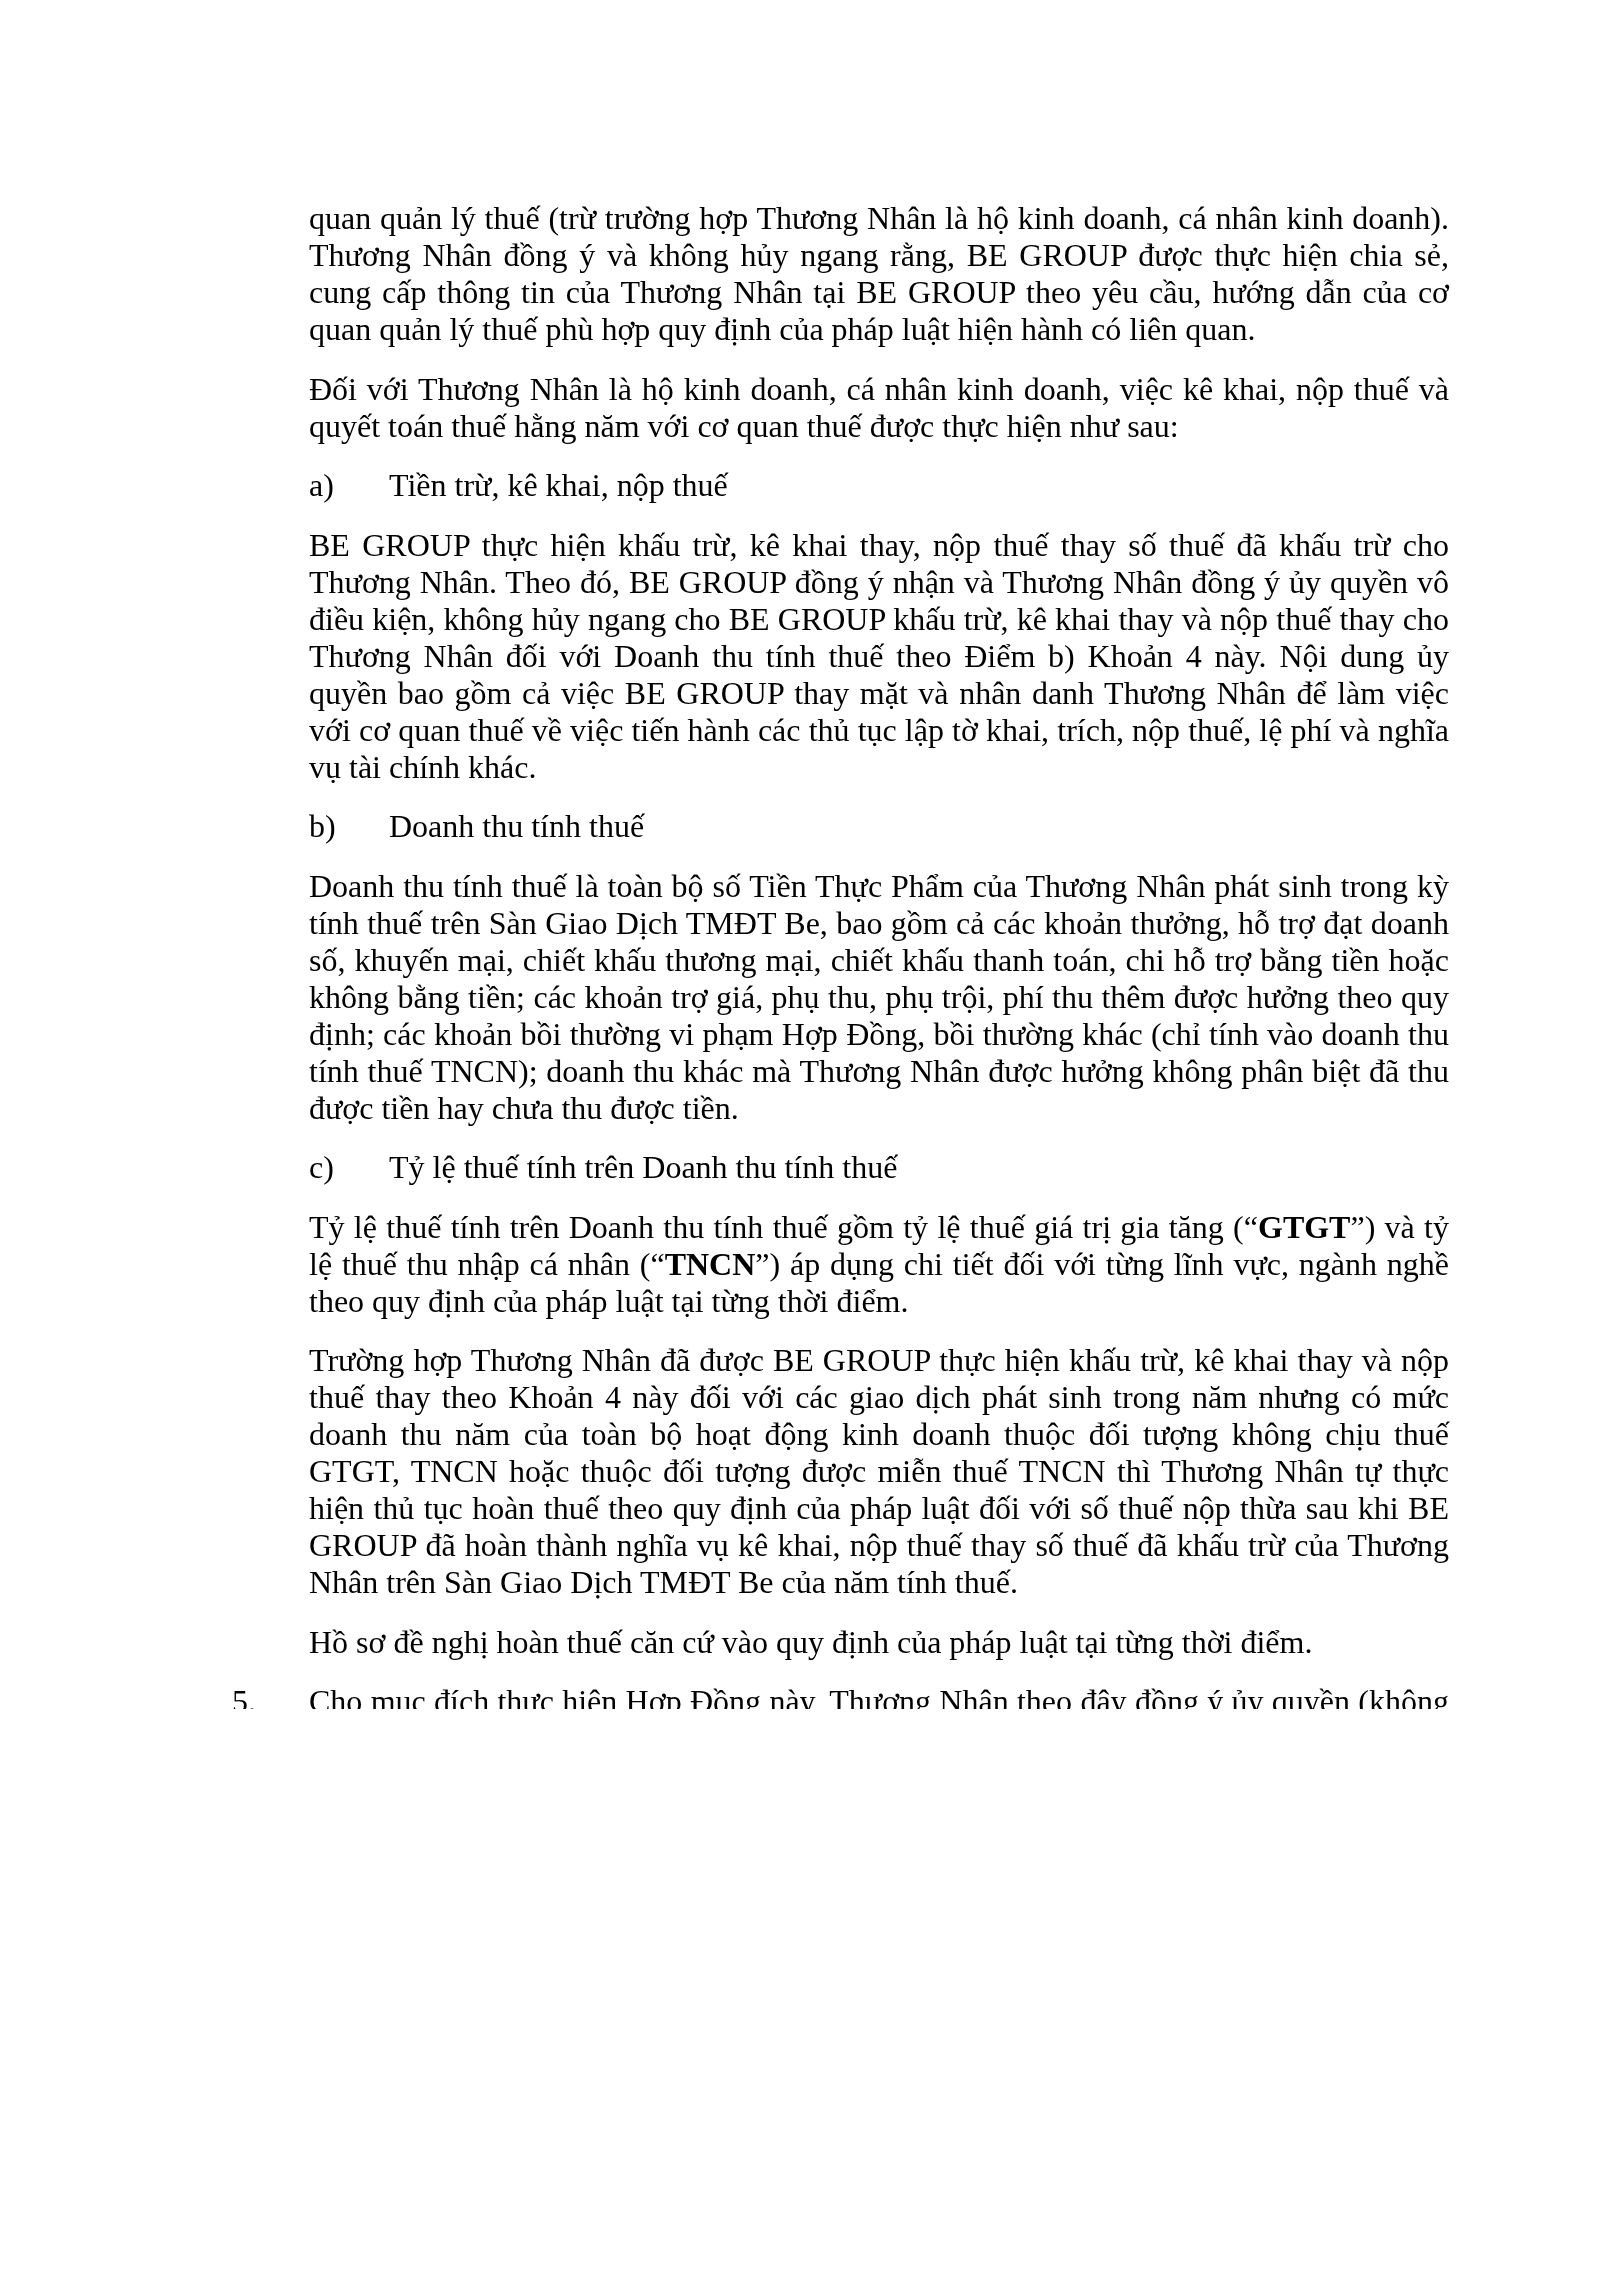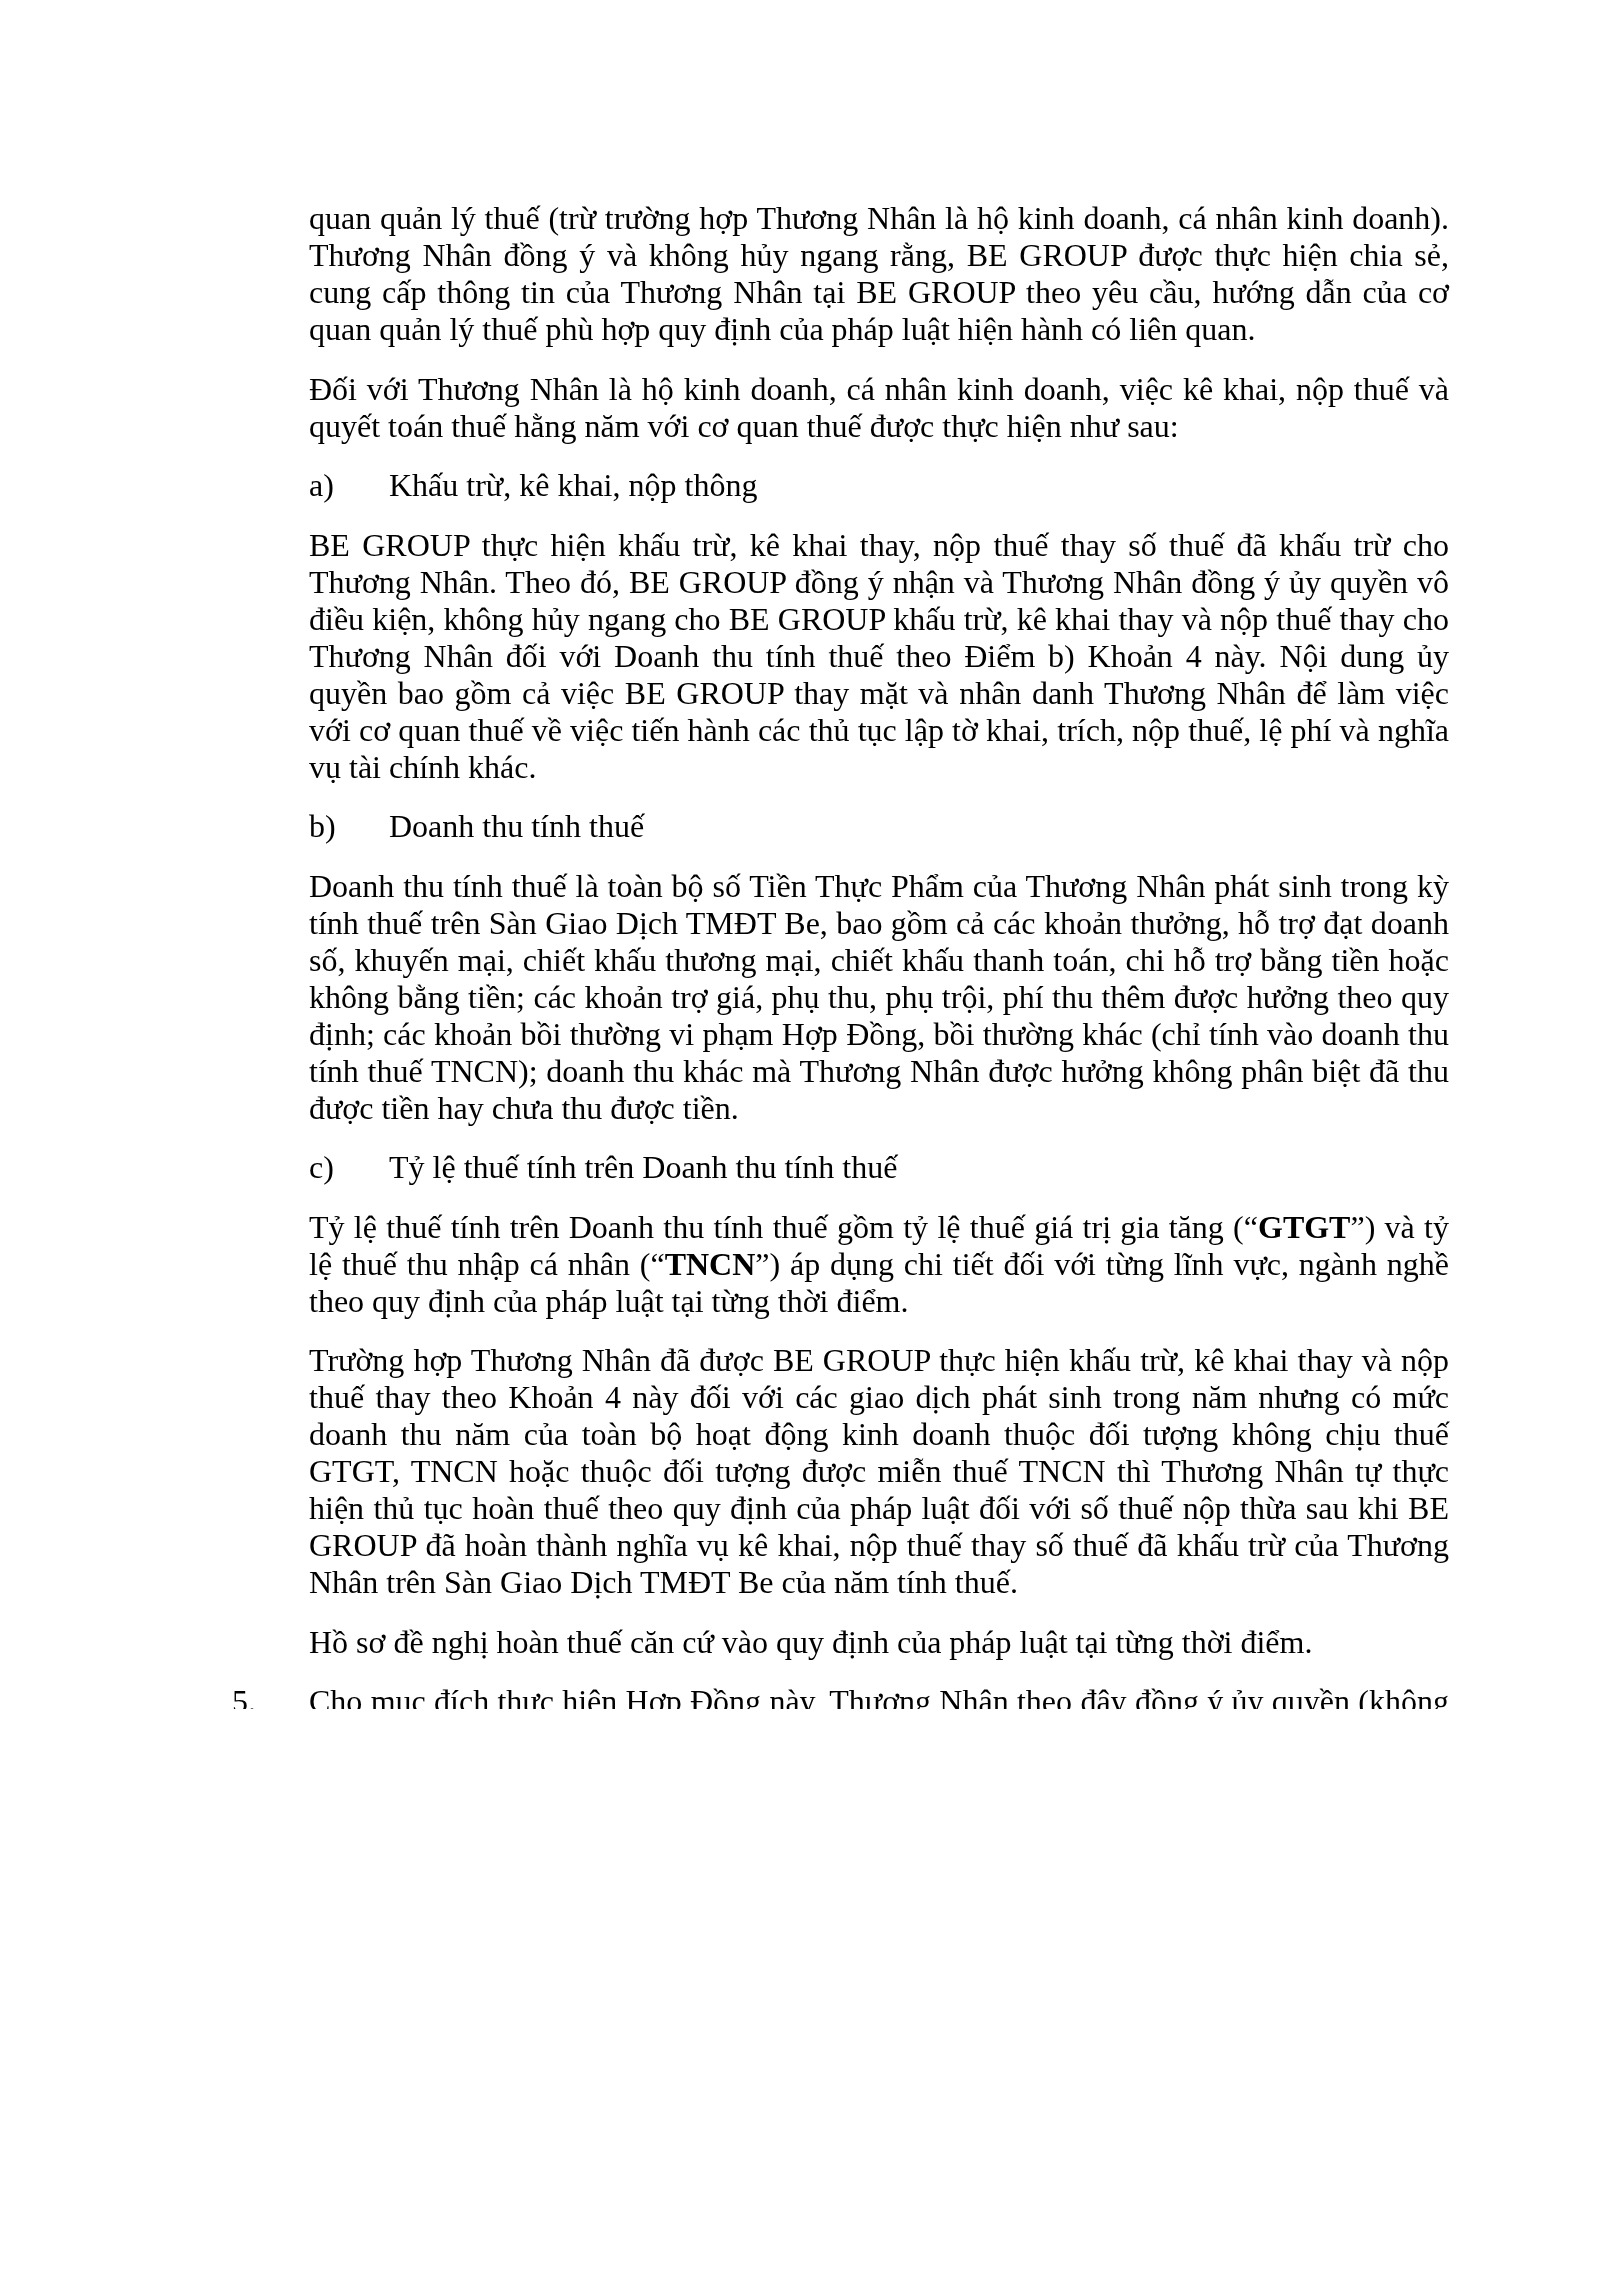--- a/index.html
+++ b/index.html
@@ -75,21 +75,21 @@
 <body>
 
 <div class="page">
 
   <div class="content">
 
     <p>quan quản lý thuế (trừ trường hợp Thương Nhân là hộ kinh doanh, cá nhân kinh doanh). Thương Nhân đồng ý và không hủy ngang rằng, BE GROUP được thực hiện chia sẻ, cung cấp thông tin của Thương Nhân tại BE GROUP theo yêu cầu, hướng dẫn của cơ quan quản lý thuế phù hợp quy định của pháp luật hiện hành có liên quan.</p>
 
     <p>Đối với Thương Nhân là hộ kinh doanh, cá nhân kinh doanh, việc kê khai, nộp thuế và quyết toán thuế hằng năm với cơ quan thuế được thực hiện như sau:</p>
 
-    <p class="li2-head"><span class="m2">a)</span><span>Khấu trừ, kê khai, nộp thông</span></p>
+    <p class="li2-head"><span class="m2">a)</span><span>Tiền trừ, kê khai, nộp thuế</span></p>
 
     <p class="ind">BE GROUP thực hiện khấu trừ, kê khai thay, nộp thuế thay số thuế đã khấu trừ cho Thương Nhân. Theo đó, BE GROUP đồng ý nhận và Thương Nhân đồng ý ủy quyền vô điều kiện, không hủy ngang cho BE GROUP khấu trừ, kê khai thay và nộp thuế thay cho Thương Nhân đối với Doanh thu tính thuế theo Điểm b) Khoản 4 này. Nội dung ủy quyền bao gồm cả việc BE GROUP thay mặt và nhân danh Thương Nhân để làm việc với cơ quan thuế về việc tiến hành các thủ tục lập tờ khai, trích, nộp thuế, lệ phí và nghĩa vụ tài chính khác.</p>
 
     <p class="li2-head"><span class="m2">b)</span><span>Doanh thu tính thuế</span></p>
 
     <p class="ind">Doanh thu tính thuế là toàn bộ số Tiền Thực Phẩm của Thương Nhân phát sinh trong kỳ tính thuế trên Sàn Giao Dịch TMĐT Be, bao gồm cả các khoản thưởng, hỗ trợ đạt doanh số, khuyến mại, chiết khấu thương mại, chiết khấu thanh toán, chi hỗ trợ bằng tiền hoặc không bằng tiền; các khoản trợ giá, phụ thu, phụ trội, phí thu thêm được hưởng theo quy định; các khoản bồi thường vi phạm Hợp Đồng, bồi thường khác (chỉ tính vào doanh thu tính thuế TNCN); doanh thu khác mà Thương Nhân được hưởng không phân biệt đã thu được tiền hay chưa thu được tiền.</p>
 
     <p class="li2-head"><span class="m2">c)</span><span>Tỷ lệ thuế tính trên Doanh thu tính thuế</span></p>
 
     <p class="ind"><span>Tỷ lệ thuế tính trên Doanh thu tính thuế gồm tỷ lệ thuế giá trị gia tăng (“</span><b>GTGT</b><span>”) và tỷ lệ thuế thu nhập cá nhân (“</span><b>TNCN</b><span>”) áp dụng chi tiết đối với từng lĩnh vực, ngành nghề theo quy định của pháp luật tại từng thời điểm.</span></p>

